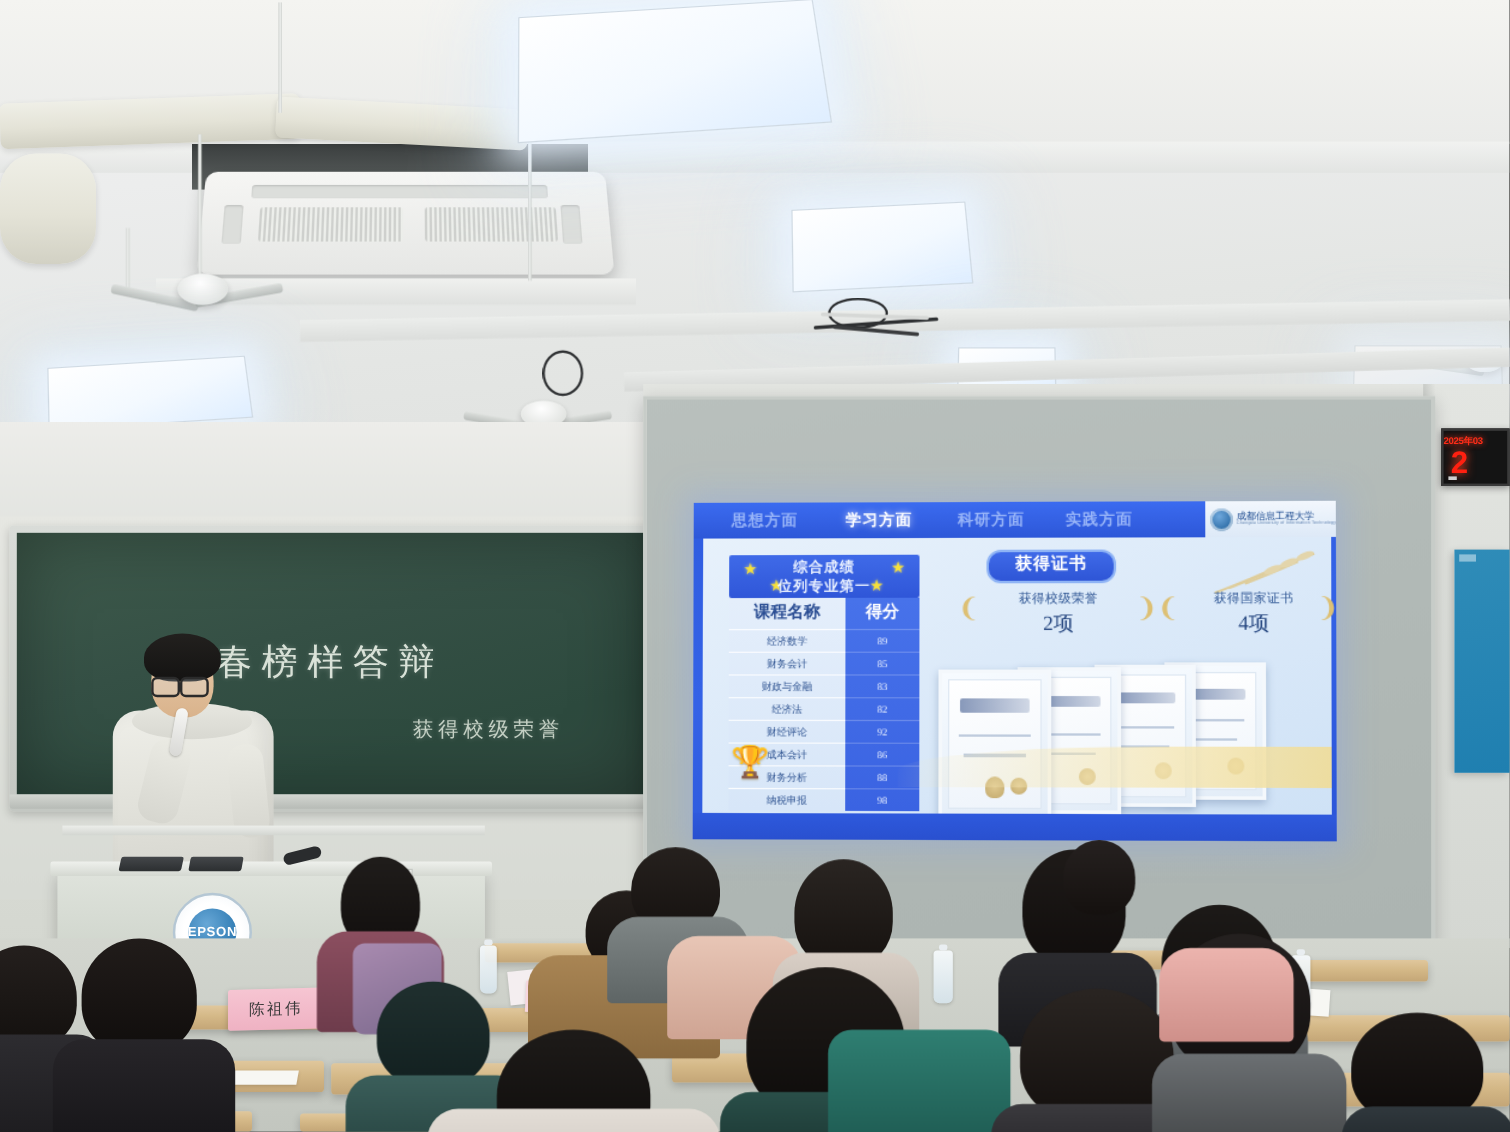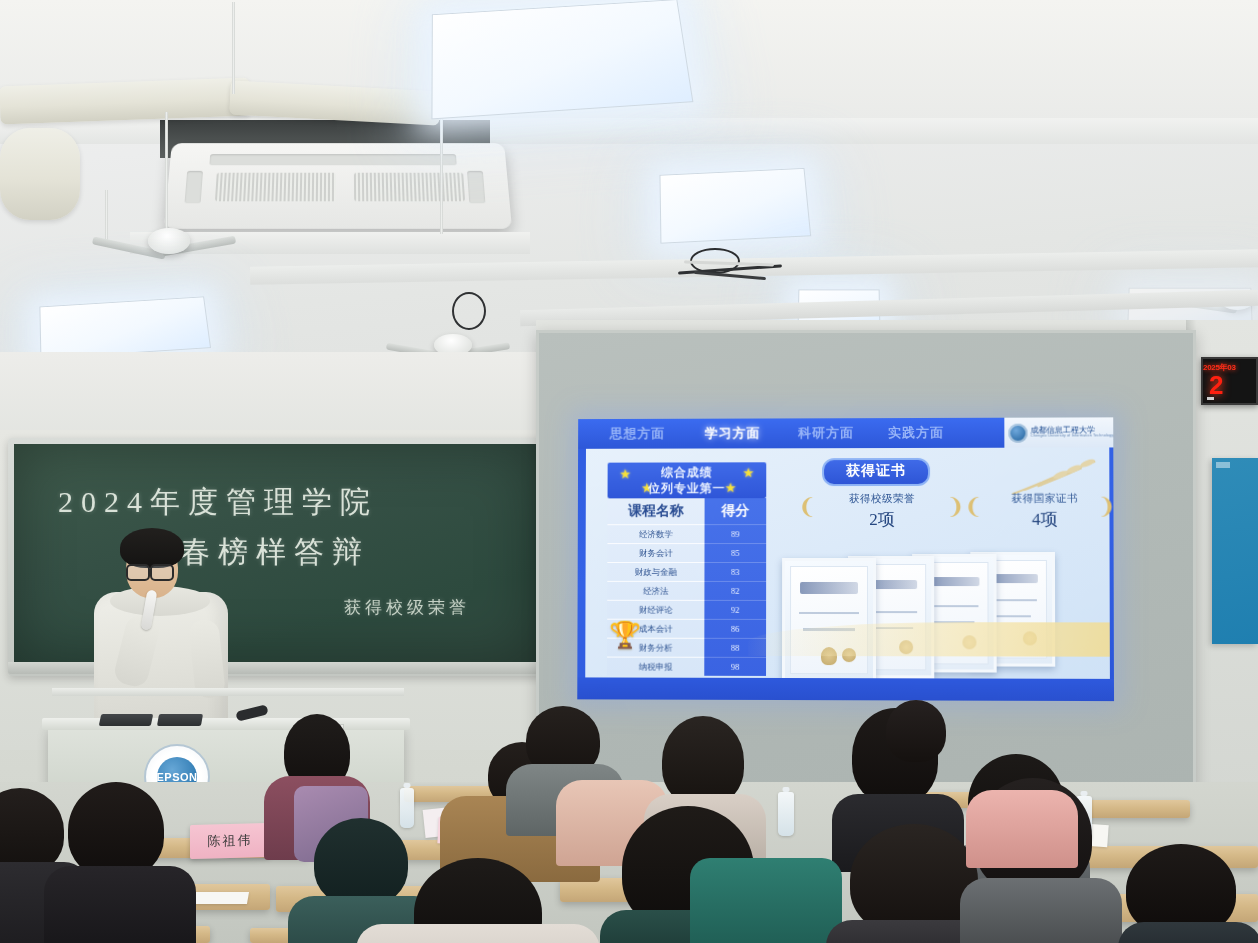--- a/index.html
+++ b/index.html
@@ -272,21 +272,20 @@
     <div class="l2">2</div>
     <div class="dot"></div>
   </div>
 
   <div id="blue-board" class="abs">
     <div class="tape"></div>
   </div>
 
   <div id="blackboard-frame" class="abs"></div>
   <div id="blackboard" class="abs">
-    <div class="chalk" id="chalk-line1">2024年度管理学院</div>
     <div class="chalk" id="chalk-line2">青春榜样答辩</div>
     <div class="chalk" id="chalk-sign">获得校级荣誉</div>
   </div>
   <div id="board-tray" class="abs"></div>
 
   <div id="whiteboard" class="abs"></div>
 
   <div id="slide" class="abs">
 
     <div class="navbar">

